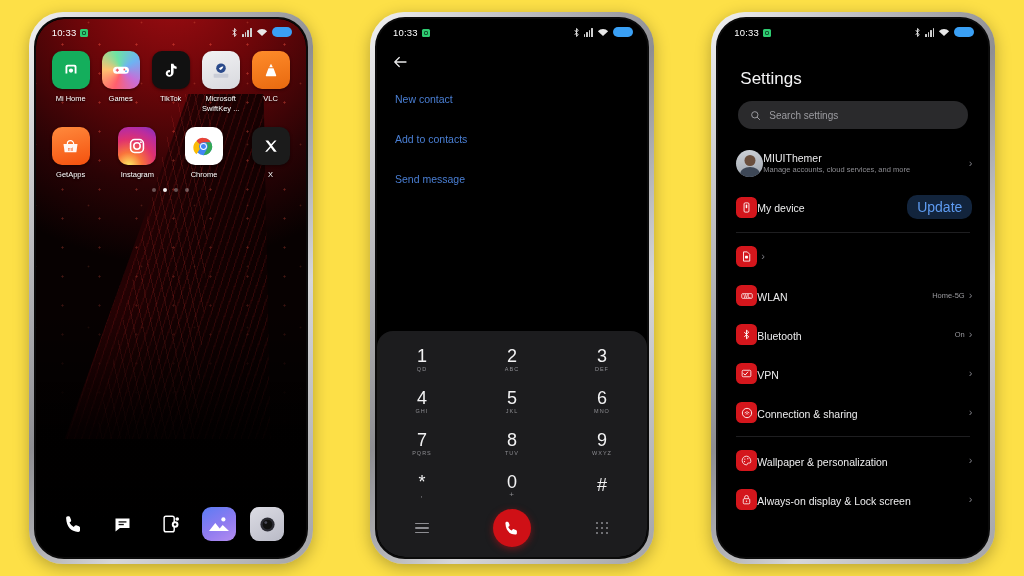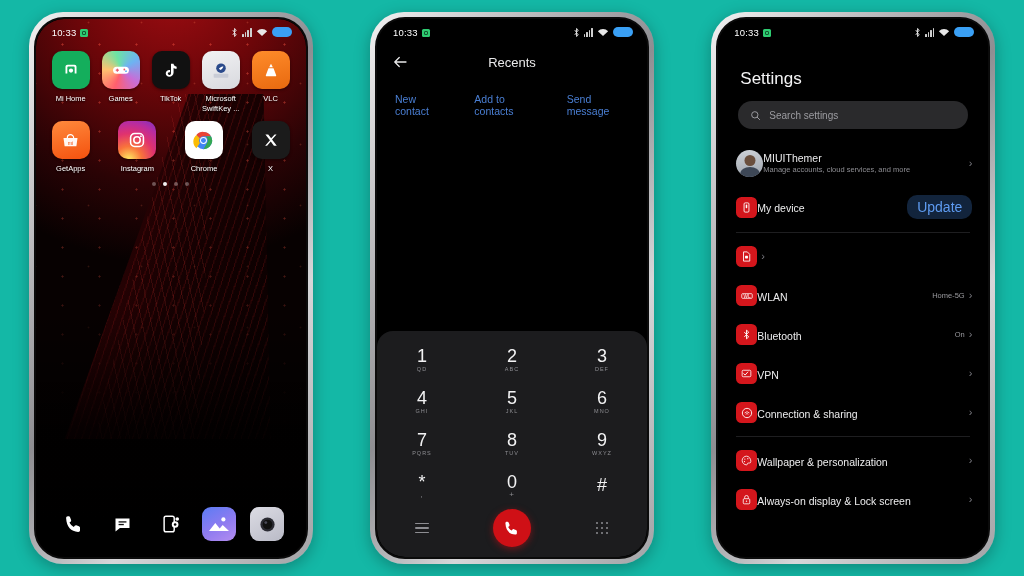--- a/index.html
+++ b/index.html
@@ -8,21 +8,21 @@
     background: #ffffff;
     font-family: "Liberation Sans", sans-serif;
     overflow: hidden;
   }
   .stage {
     position: relative;
     width: 1024px; height: 576px;
     display: flex;
     justify-content: space-around;
     align-items: center;
-    background: #14b8a6;
+    background: #fde047;
   }
 
   
   .phone {
     position: relative;
     width: 284px; height: 552px;
     border-radius: 34px;
     background: linear-gradient(125deg,#f2f2f2 0%,#c9c9cb 18%,#8e8e92 46%,#d6d6d8 70%,#a3a3a6 100%);
     padding: 5px;
     box-shadow: 0 4px 16px rgba(0,0,0,.28);
@@ -125,21 +125,21 @@
   }
   .wall-fade{
     position:absolute; left:0; right:0; bottom:0; height:46%;
     background: linear-gradient(to bottom, rgba(0,0,0,0) 0%, rgba(0,0,0,.82) 48%, #000 88%);
   }
 
   .app-grid {
     position: relative; z-index: 3;
     padding: 6px 10px 0;
     display: flex; flex-direction: column;
-    gap: 8px;
+    gap: 14px;
   }
   .app-row { display: flex; justify-content: space-between; }
   .app {
     width: 50px;
     display: flex; flex-direction: column;
     align-items: center; gap: 5px;
   }
   .app-icon {
     width: 38px; height: 38px;
     border-radius: 10px;
@@ -197,21 +197,21 @@
     height: 34px;
     display: flex; align-items: center;
     padding: 0 14px;
   }
   .back-arrow { width: 18px; height: 18px; }
   .dial-title {
     flex: 1; text-align: center;
     color: #e9e9ea; font-size: 13px;
     margin-right: 18px;
   }
-  .dial-actions { padding: 14px 18px 0; display: flex; flex-direction: row; gap: 28px; }
+  .dial-actions { padding: 14px 18px 0; display: flex; flex-direction: column; gap: 28px; }
   .dial-action { color: #4a7fd4; font-size: 10.5px; }
 
   .keypad {
     margin-top: auto;
     background: #1c1c1e;
     border-radius: 16px 16px 0 0;
     padding: 8px 0 8px;
   }
   .number-row {
     display: flex; align-items: center;
@@ -520,21 +520,20 @@
                 <path d="M7 9.2L1 3.4a8.6 8.6 0 0 1 12 0z" fill="#e8e8e8"></path>
               </svg>
           <span class="ic-batt"></span>
         </div>
       </div>
 
       <div class="dial-top">
         <svg class="back-arrow" viewBox="0 0 24 24">
               <path d="M20 12H5M11 6l-6 6 6 6" fill="none" stroke="#e9e9ea" stroke-width="1.7" stroke-linecap="round" stroke-linejoin="round"></path>
             </svg>
-        <div class="dial-title">Recents</div>
       </div>
 
       <div class="dial-actions">
         <div class="dial-action">New contact</div>
         <div class="dial-action">Add to contacts</div>
         <div class="dial-action">Send message</div>
       </div>
 
       <div class="keypad">
 

